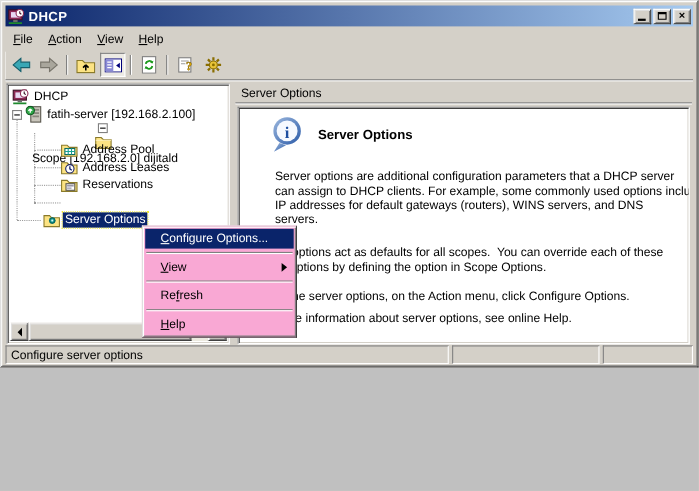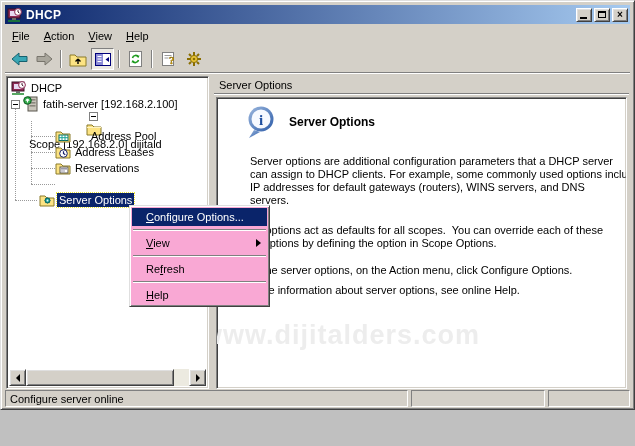--- a/index.html
+++ b/index.html
@@ -1,18 +1,18 @@
 <!DOCTYPE html>
 <html><head>
 <meta charset="utf-8">
 <style>
   html,body{margin:0;padding:0;background:#c0c0c0;}
   body{width:635px;height:446px;font-family:"Liberation Sans",sans-serif;-webkit-font-smoothing:none;}
   *{box-sizing:border-box;}
-  .window{position:absolute;left:0;top:0;width:635px;height:410px;background:#D4D0C8;
+  .window{position:absolute;left:0;top:0;width:635px;height:334px;background:#D4D0C8;
     border:1px solid;border-color:#DFDFDF #404040 #404040 #DFDFDF;
     box-shadow:inset 1px 1px 0 #fff, inset -1px -1px 0 #808080;}
   .u{text-decoration:underline;}
 
   
   .titlebar{position:absolute;left:4px;top:4px;right:4px;height:19px;
     background:linear-gradient(to right,#0A246A,#A6CAF0);display:flex;align-items:center;padding:0 2px;}
   .app-icon{width:16px;height:16px;margin-right:3px;flex:0 0 auto;}
   .title-text{color:#fff;font-weight:bold;font-size:12px;flex:1;letter-spacing:.3px;}
   .winbtn{width:16px;height:14px;background:#D4D0C8;margin-left:2px;position:relative;
@@ -210,21 +210,21 @@
 
         <div class="trow" style="left:18px;top:33px;flex-direction:column;">
           <span class="expander"></span>
           <svg class="ticon" viewBox="0 0 16 16">
             <path d="M1 4 h5 l2 2 h7 v8 H1z" fill="#FCE383" stroke="#8A7A2A"></path>
             <path d="M1 6.5 h14" stroke="#FFF3C0"></path>
           </svg>
           <span class="tlabel">Scope [192.168.2.0] dijitald</span>
         </div>
 
-        <div class="trow" style="left:46px;top:49px;gap:16px;">
+        <div class="trow" style="left:46px;top:49px;">
           <svg class="ticon" viewBox="0 0 16 16">
             <path d="M1 4 h5 l2 2 h7 v8 H1z" fill="#FCE383" stroke="#8A7A2A"></path>
             <rect x="4" y="7" width="9" height="5.5" fill="#fff" stroke="#0B6B60"></rect>
             <path d="M7 7 v5.5 M10 7 v5.5 M4 9.7 h9" stroke="#18A394"></path>
           </svg>
           <span class="tlabel">Address Pool</span>
         </div>
 
         <div class="trow" style="left:46px;top:65px;">
           <svg class="ticon" viewBox="0 0 16 16">
@@ -317,19 +317,19 @@
       <span><span>Re</span><span class="u">f</span><span>resh</span></span>
     </div>
     <div class="cm-sep"></div>
     <div class="cm-item">
       <span><span class="u">H</span><span>elp</span></span>
     </div>
   </div>
 
   <div class="statusbar">
     <div class="spanel s1">
-        <span>Configure server online</span>
+        <span>Configure server options</span>
       </div>
     <div class="spanel s2"></div>
     <div class="spanel s3"></div>
   </div>
 
 </div>
 
 </body></html>

